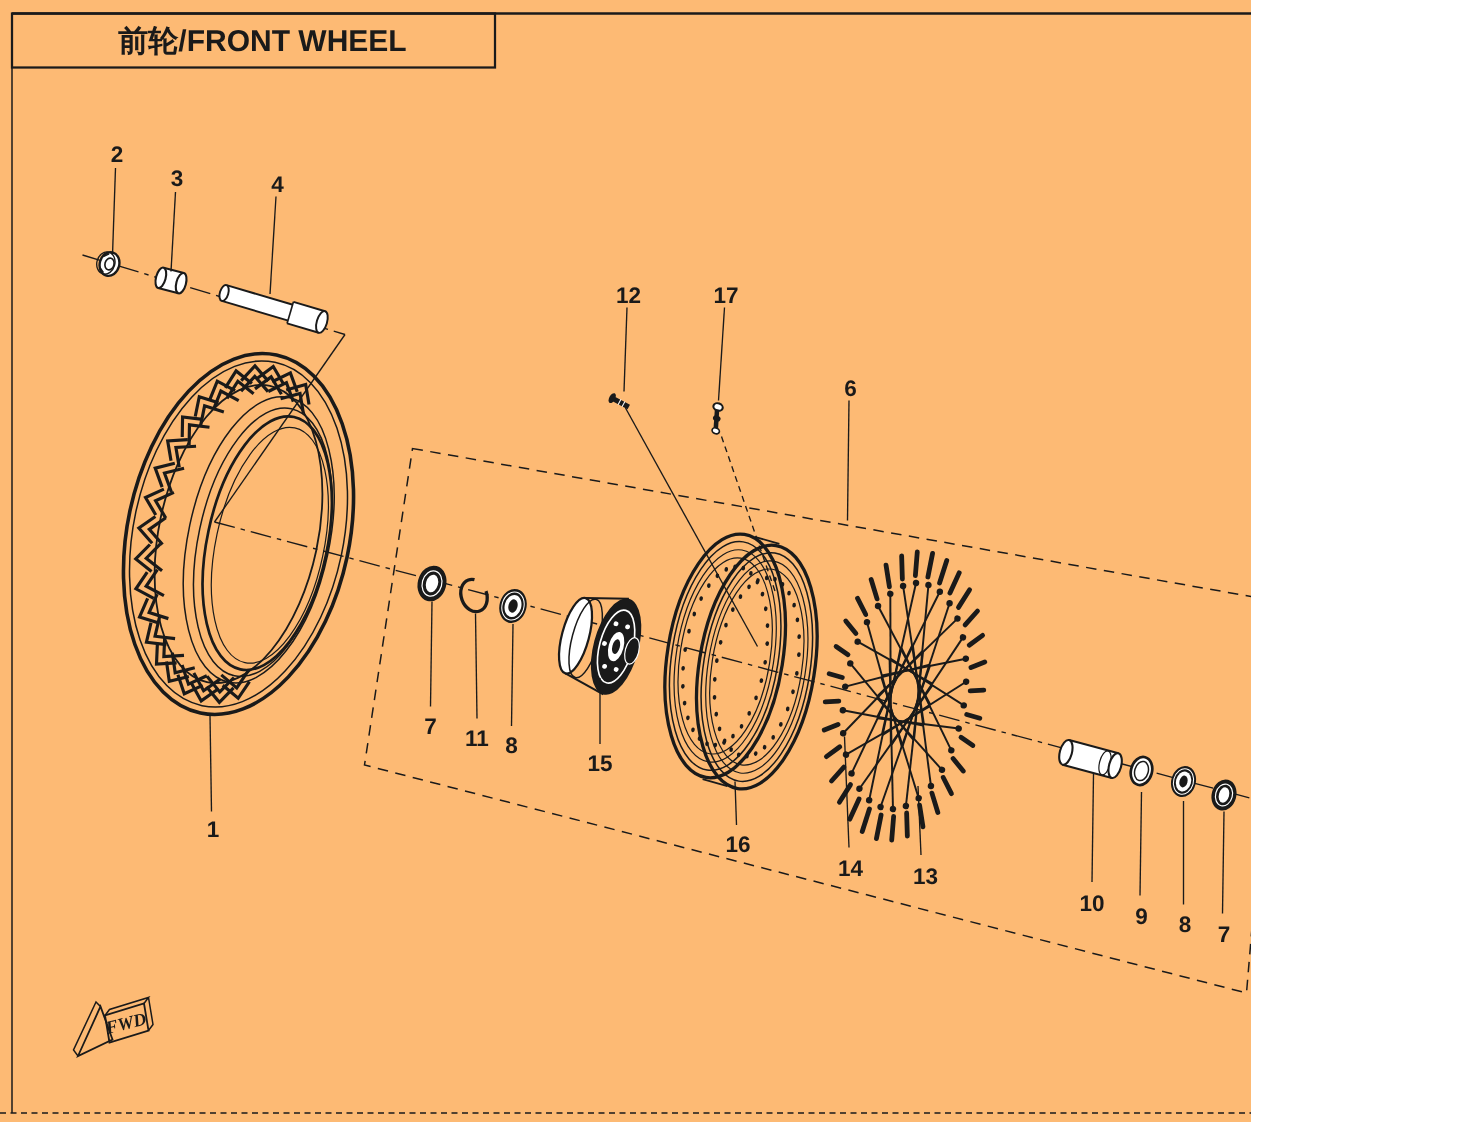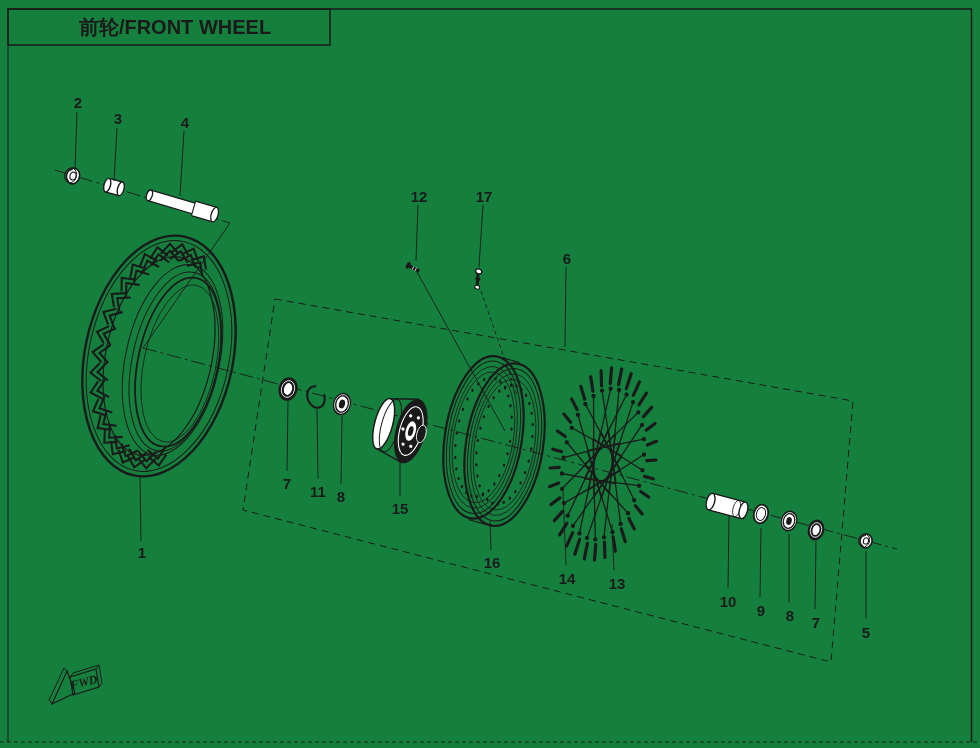--- a/index.html
+++ b/index.html
@@ -1,16 +1,16 @@
 <!DOCTYPE html>
 <html><head>
 <meta charset="utf-8">
 <style>
   html,body{margin:0;padding:0;background:#ffffff;}
-  .frame{position:relative;width:980px;height:748px;background:#15803d;overflow:hidden;
+  .frame{position:relative;width:834px;height:748px;background:#fdba74;overflow:hidden;
          font-family:"Liberation Sans", sans-serif;}
   svg{position:absolute;left:0;top:0;}
   .s{stroke:#1a1a1a;fill:none;}
   .thin{stroke:#1a1a1a;stroke-width:0.9;fill:none;}
   .leader{stroke:#1a1a1a;stroke-width:0.9;fill:none;}
   .axis{stroke:#1a1a1a;stroke-width:0.9;fill:none;stroke-dasharray:14 4 3 4;}
   .dashbox{stroke:#1a1a1a;stroke-width:1;fill:none;stroke-dasharray:7 5;}
   .dashed{stroke:#1a1a1a;stroke-width:0.9;fill:none;stroke-dasharray:4 3;}
   .callout{font-family:"Liberation Sans", sans-serif;font-size:15px;font-weight:bold;
            fill:#1a1a1a;text-anchor:middle;}

